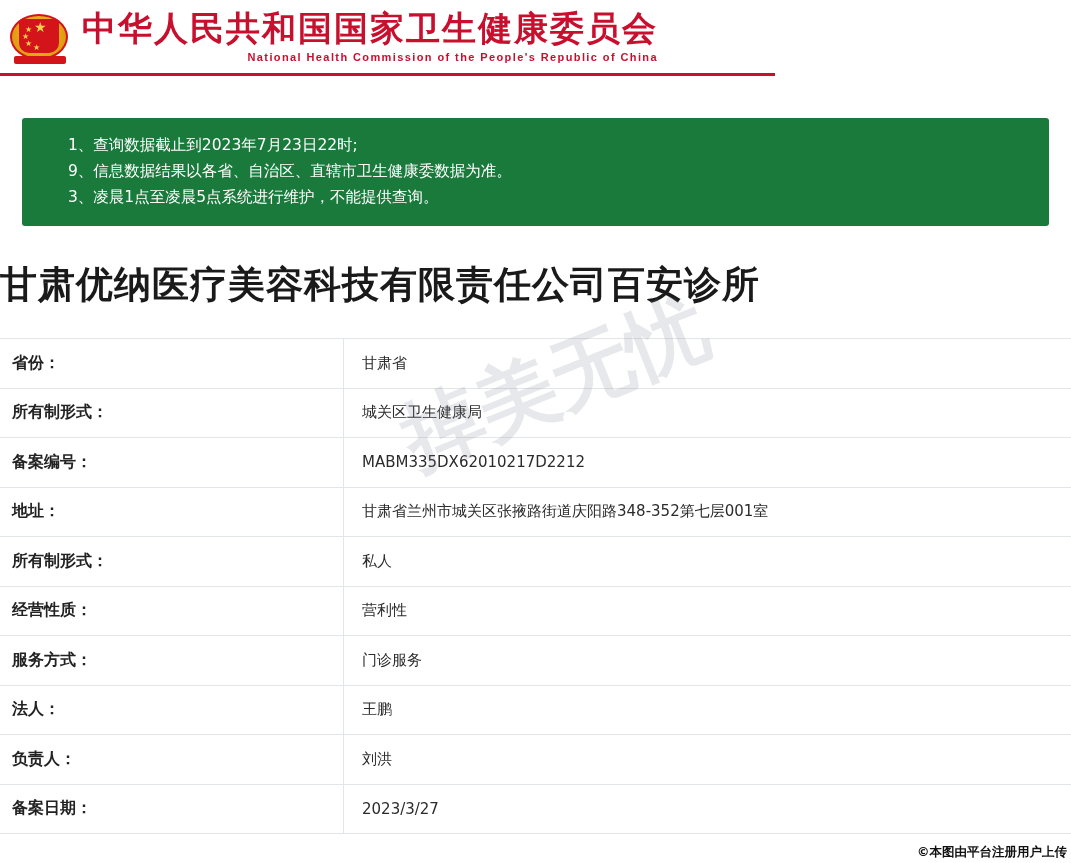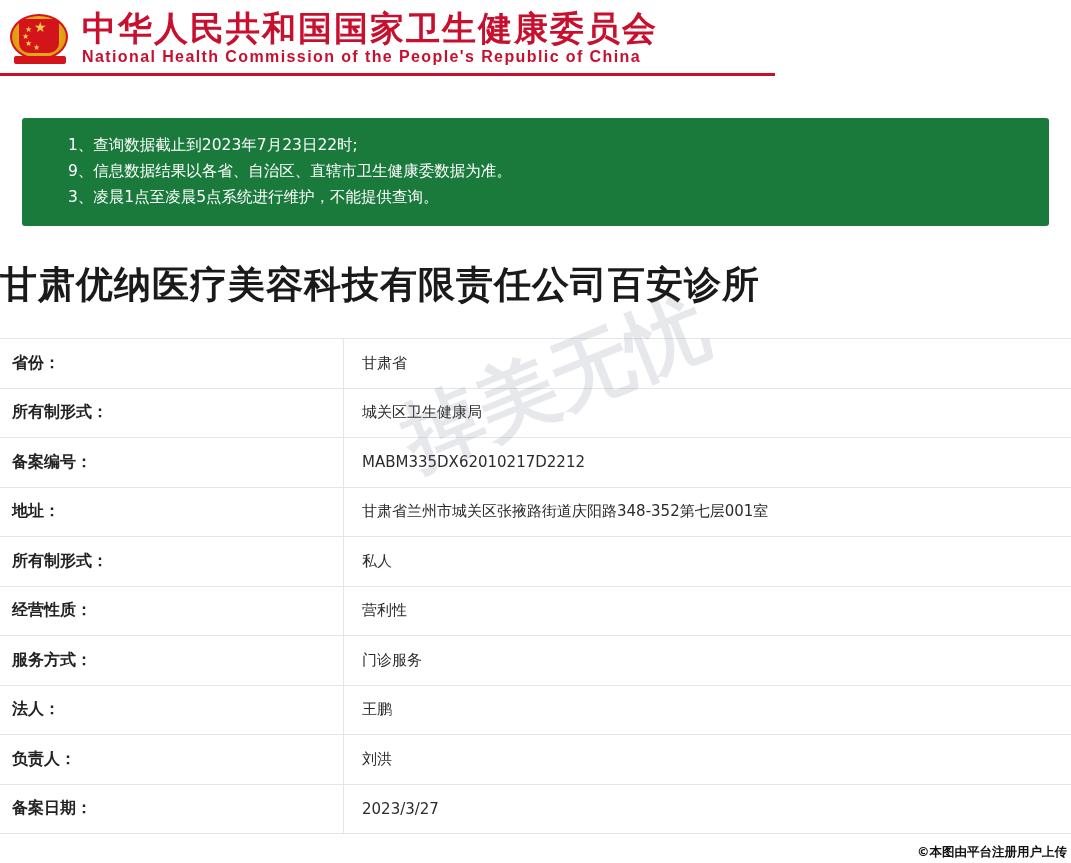--- a/index.html
+++ b/index.html
@@ -65,33 +65,34 @@
     position: absolute;
     left: 8px; top: 50px;
     width: 52px; height: 8px;
     background: #d4141b;
     border-radius: 2px;
   }
   .header-text {
     display: flex;
     flex-direction: column;
     justify-content: center;
+    align-items: flex-end;
   }
   .header-cn {
     font-family: "DejaVu Sans", "Liberation Sans", sans-serif;
     font-size: 34px;
     font-weight: bold;
     color: #c8102e;
     letter-spacing: 2px;
     line-height: 40px;
     white-space: nowrap;
   }
   .header-en {
     font-family: "Liberation Sans", sans-serif;
-    font-size: 16px;
+    font-size: 11px;
     font-weight: bold;
     color: #c8102e;
     letter-spacing: 1.4px;
     line-height: 18px;
     white-space: nowrap;
   }
 
   
   .notice-wrap {
     padding: 42px 22px 0 22px;

